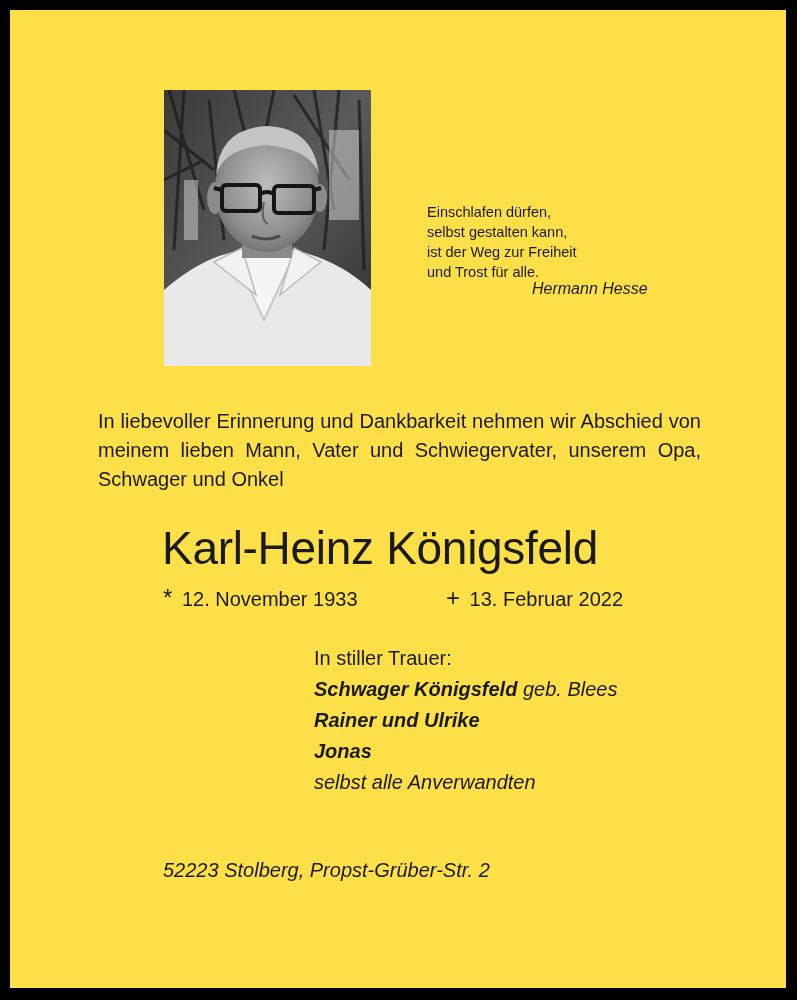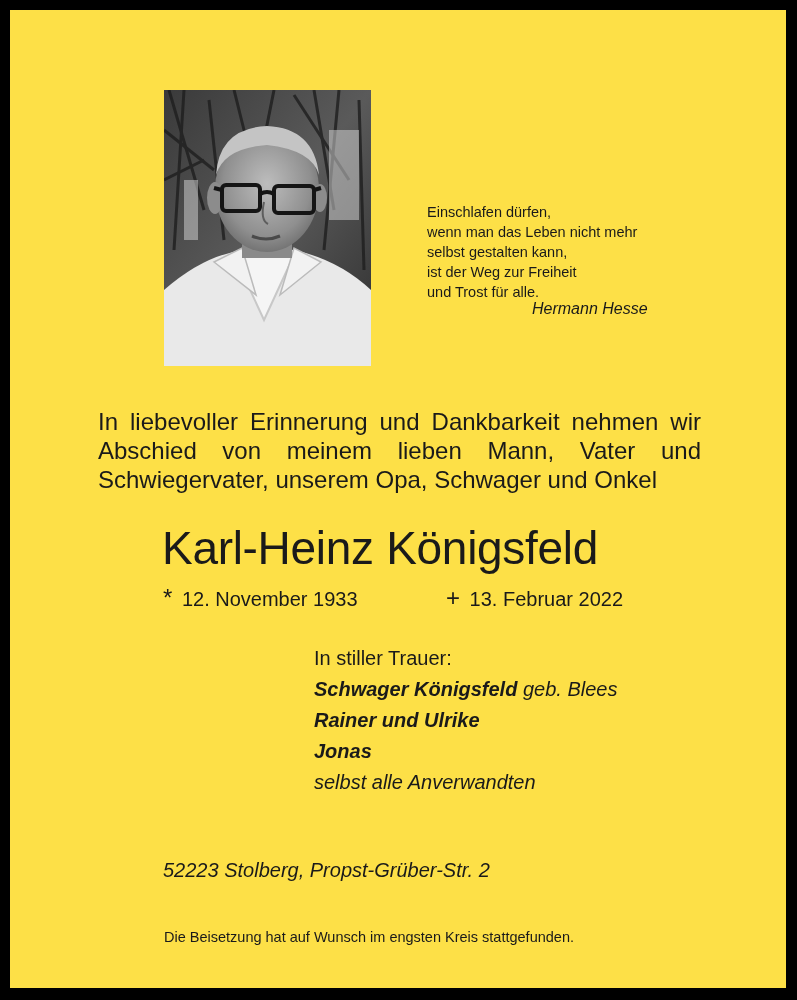--- a/index.html
+++ b/index.html
@@ -17,21 +17,21 @@
     }
     .photo svg { display: block; width: 100%; height: 100%; }
     .quote {
       position: absolute; left: 417px; top: 192px; font-size: 14.5px; line-height: 20px; color: #1a1a1a;
     }
     .quote .line { display: block; white-space: nowrap; }
     .quote .author {
       display: block; font-style: italic; font-size: 16px; line-height: 16px; margin-left: 105px; margin-top: -1px;
     }
     .intro {
-      position: absolute; left: 88px; top: 397px; width: 603px; font-size: 24px; line-height: 29px;
+      position: absolute; left: 88px; top: 397px; width: 603px; font-size: 20px; line-height: 29px;
       text-align: justify; text-align-last: left; color: #1a1a1a;
     }
     .name {
       position: absolute; left: 152px; top: 510px; font-size: 46px; line-height: 56px;
       letter-spacing: -0.3px; color: #1a1a1a; white-space: nowrap;
     }
     .dates { position: absolute; top: 575px; font-size: 20px; line-height: 26px; white-space: nowrap; }
     .dates.born { left: 153px; }
     .dates.died { left: 436px; }
     .dates .sym { font-size: 24px; margin-right: 4px; display: inline-block; }
@@ -109,21 +109,20 @@
           <path d="M150 100 L157 98"></path>
       </g>
 
       <path d="M100 112 Q96 130 104 134" stroke="#5e5e5e" stroke-width="2" fill="none"></path>
       <path d="M88 146 Q102 152 116 146" stroke="#4a4a4a" stroke-width="3" fill="none"></path>
     </svg>
   </div>
 
   <div class="quote">
     <span class="line">Einschlafen dürfen,</span>
-    <span class="line">wenn man das Leben nicht mehr</span>
     <span class="line">selbst gestalten kann,</span>
     <span class="line">ist der Weg zur Freiheit</span>
     <span class="line">und Trost für alle.</span>
     <span class="author">Hermann Hesse</span>
   </div>
 
   <div class="intro">In liebevoller Erinnerung und Dankbarkeit nehmen wir Abschied von meinem lieben Mann, Vater und Schwiegervater, unserem Opa, Schwager und Onkel</div>
 
   <div class="name">Karl-Heinz Königsfeld</div>
 
@@ -142,14 +141,13 @@
       <span class="bi">Schwager Königsfeld</span>
       <span class="it">geb. Blees</span>
     </span>
     <span class="row bi">Rainer und Ulrike</span>
     <span class="row bi">Jonas</span>
     <span class="row it">selbst alle Anverwandten</span>
   </div>
 
   <div class="address">52223 Stolberg, Propst-Grüber-Str. 2</div>
 
-  <div class="footnote">Die Beisetzung hat auf Wunsch im engsten Kreis stattgefunden.</div>
 </div>
 
 </body></html>

